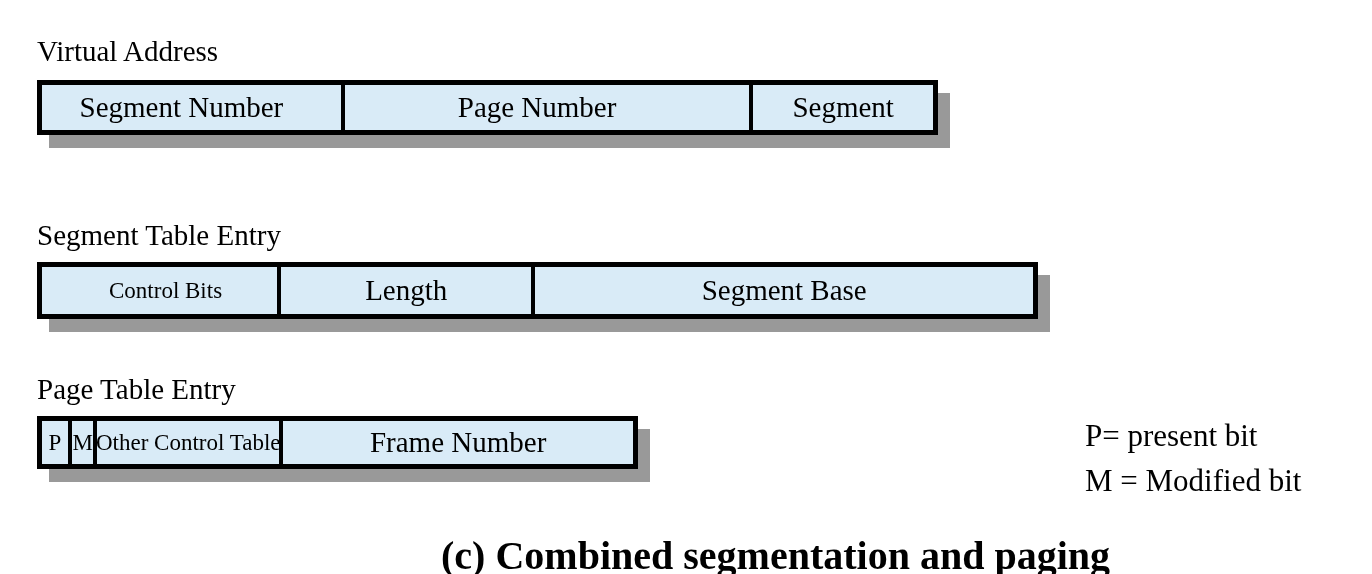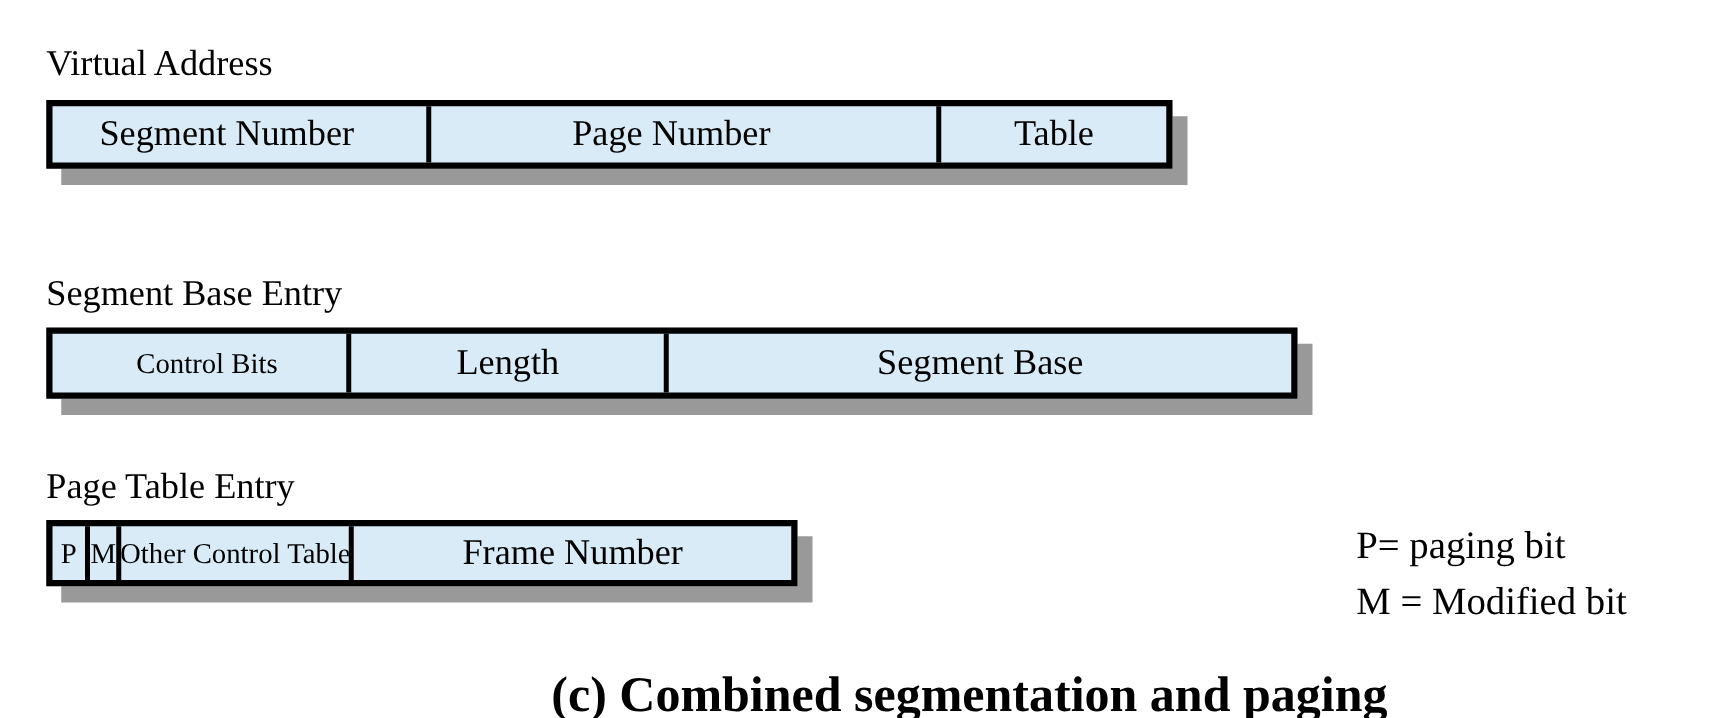--- a/index.html
+++ b/index.html
@@ -86,40 +86,40 @@
 </head>
 <body>
 
 <div class="canvas">
 
   <div class="bar-label" id="label-virtual">Virtual Address</div>
 
   <div class="bar" id="bar-virtual">
     <div class="cell w-segnum">Segment Number</div>
     <div class="cell w-pagenum">Page Number</div>
-    <div class="cell w-offset">Table</div>
+    <div class="cell w-offset">Segment</div>
   </div>
 
-  <div class="bar-label" id="label-segment">Segment Base Entry</div>
+  <div class="bar-label" id="label-segment">Segment Table Entry</div>
 
   <div class="bar" id="bar-segment">
     <div class="cell small w-ctrl">Control Bits</div>
     <div class="cell w-length">Length</div>
     <div class="cell w-segbase">Segment Base</div>
   </div>
 
   <div class="bar-label" id="label-page">Page Table Entry</div>
 
   <div class="bar" id="bar-page">
     <div class="cell small w-p">P</div>
     <div class="cell small w-m">M</div>
     <div class="cell small w-ocb">Other Control Table</div>
     <div class="cell w-frame">Frame Number</div>
   </div>
 
   <div class="legend">
-    <div>P= paging bit</div>
+    <div>P= present bit</div>
     <div>M = Modified bit</div>
   </div>
 
   <div class="caption">(c) Combined segmentation and paging</div>
 
 </div>
 
 </body></html>

